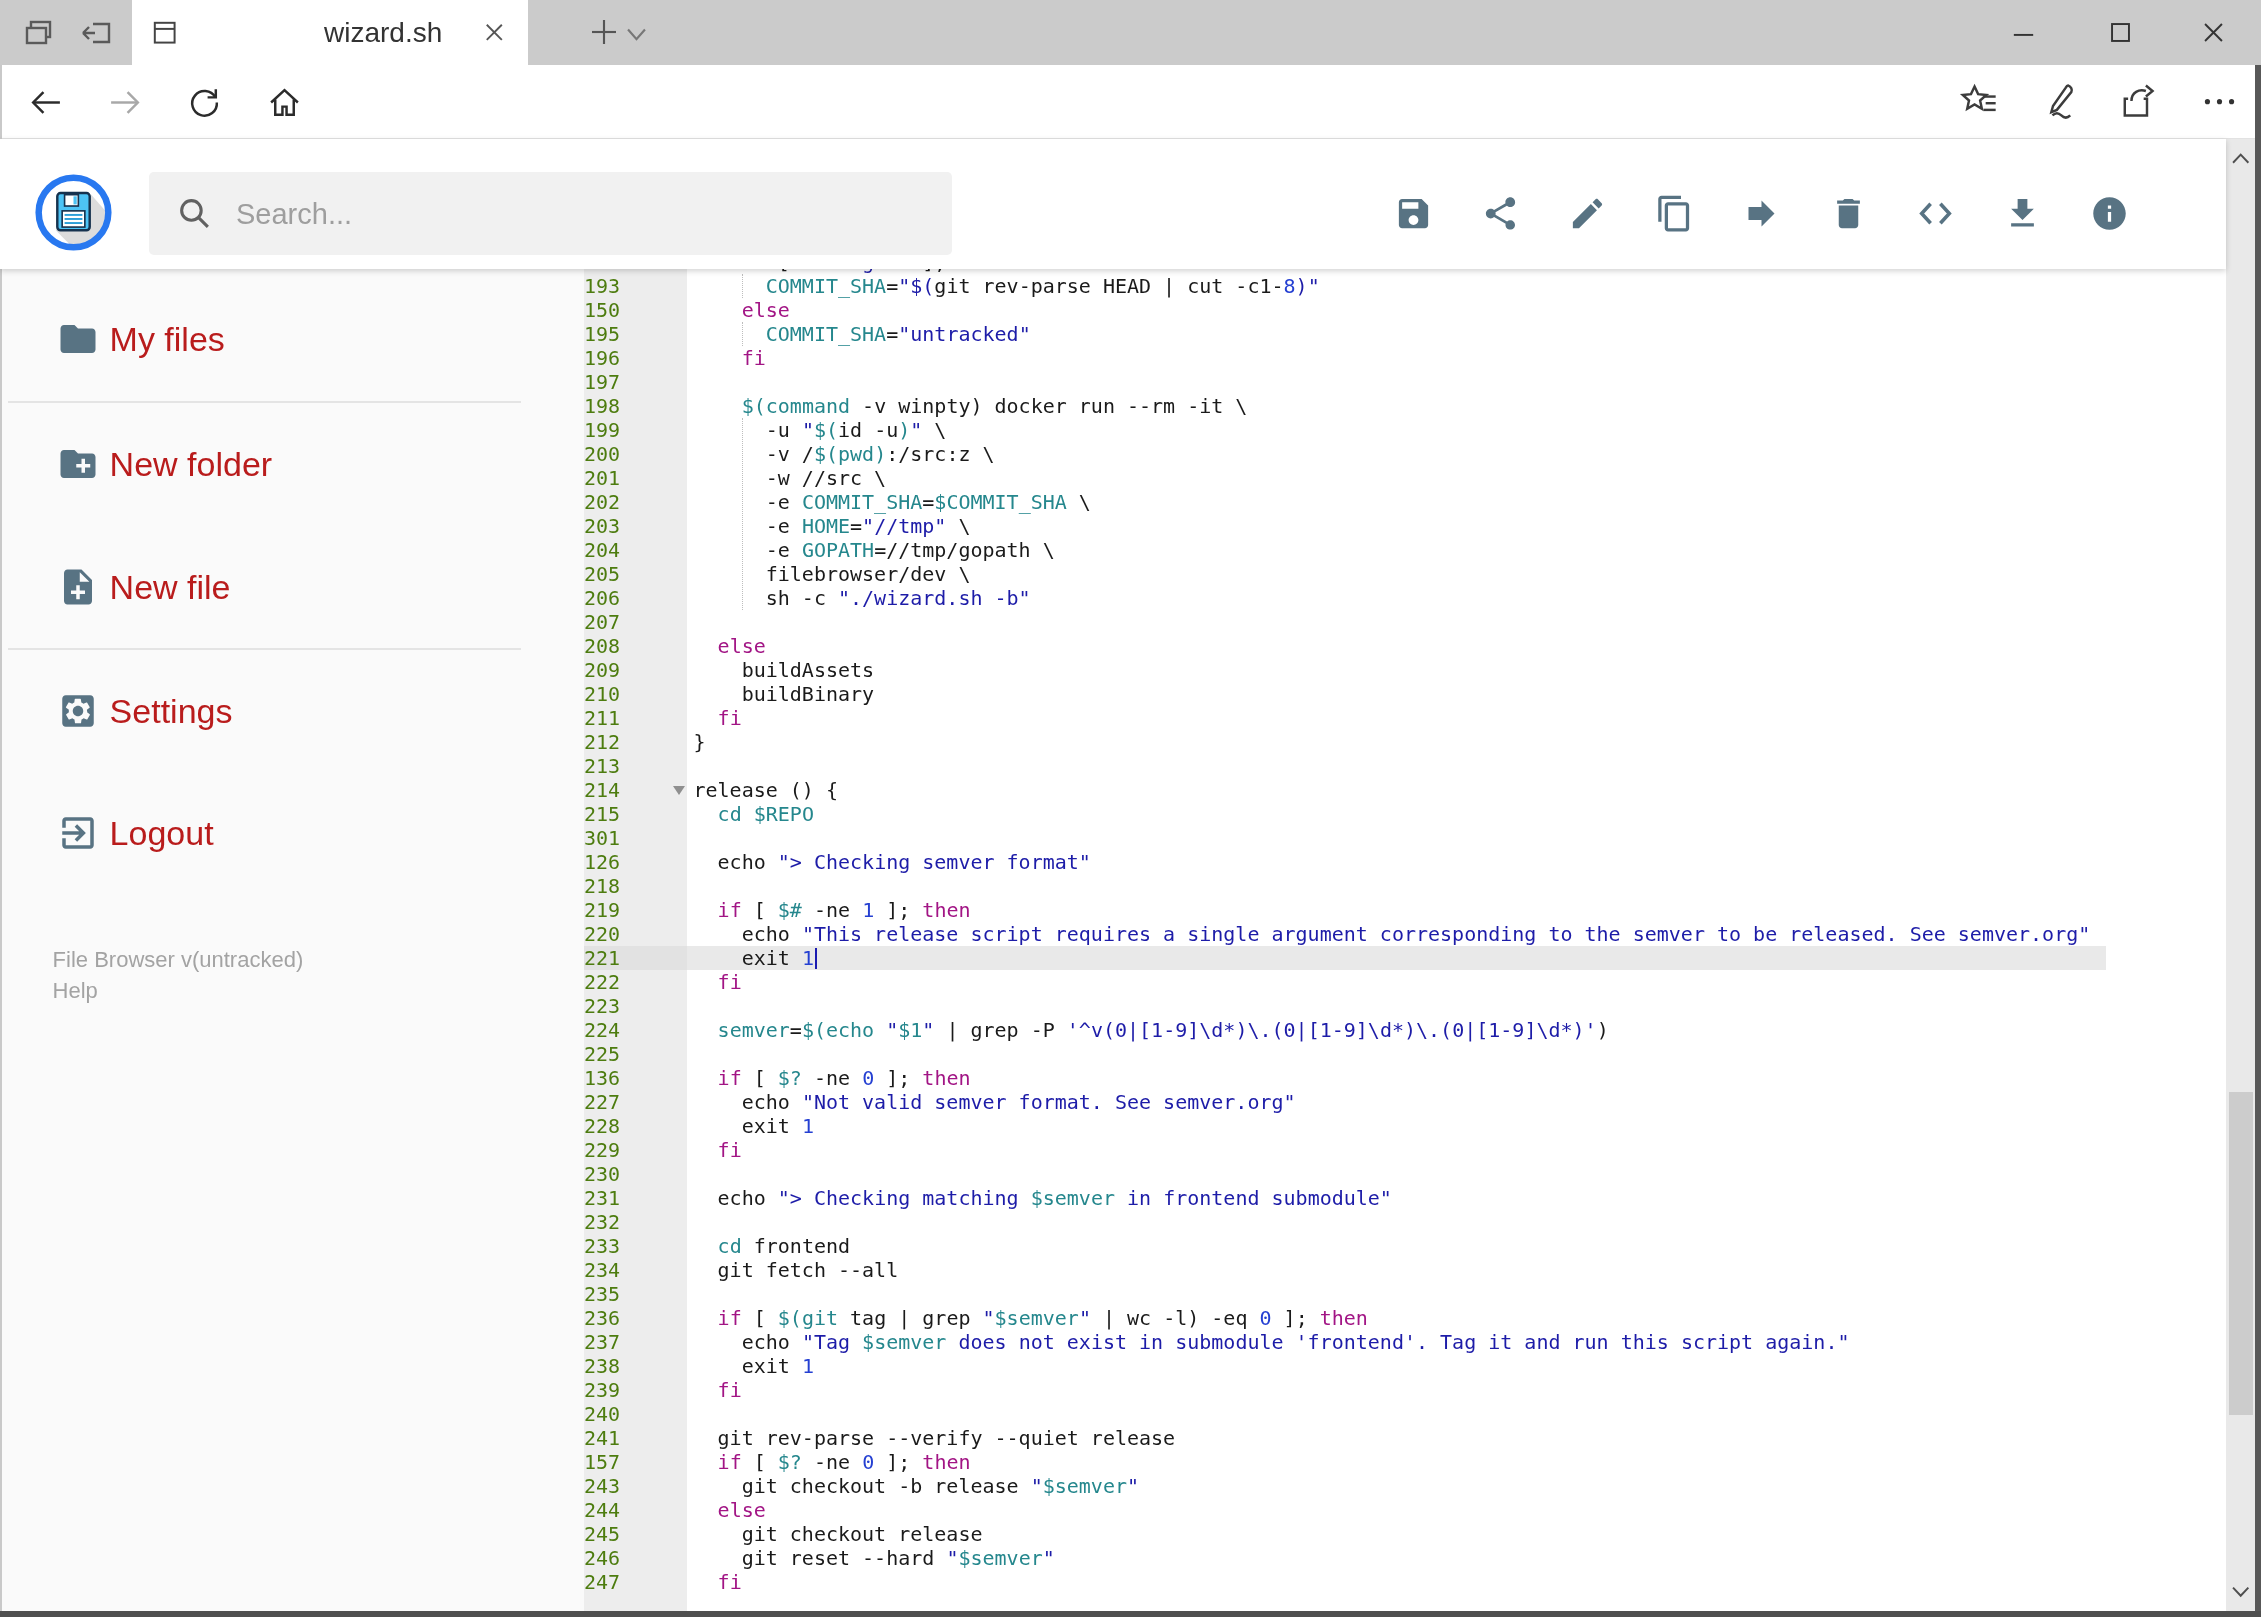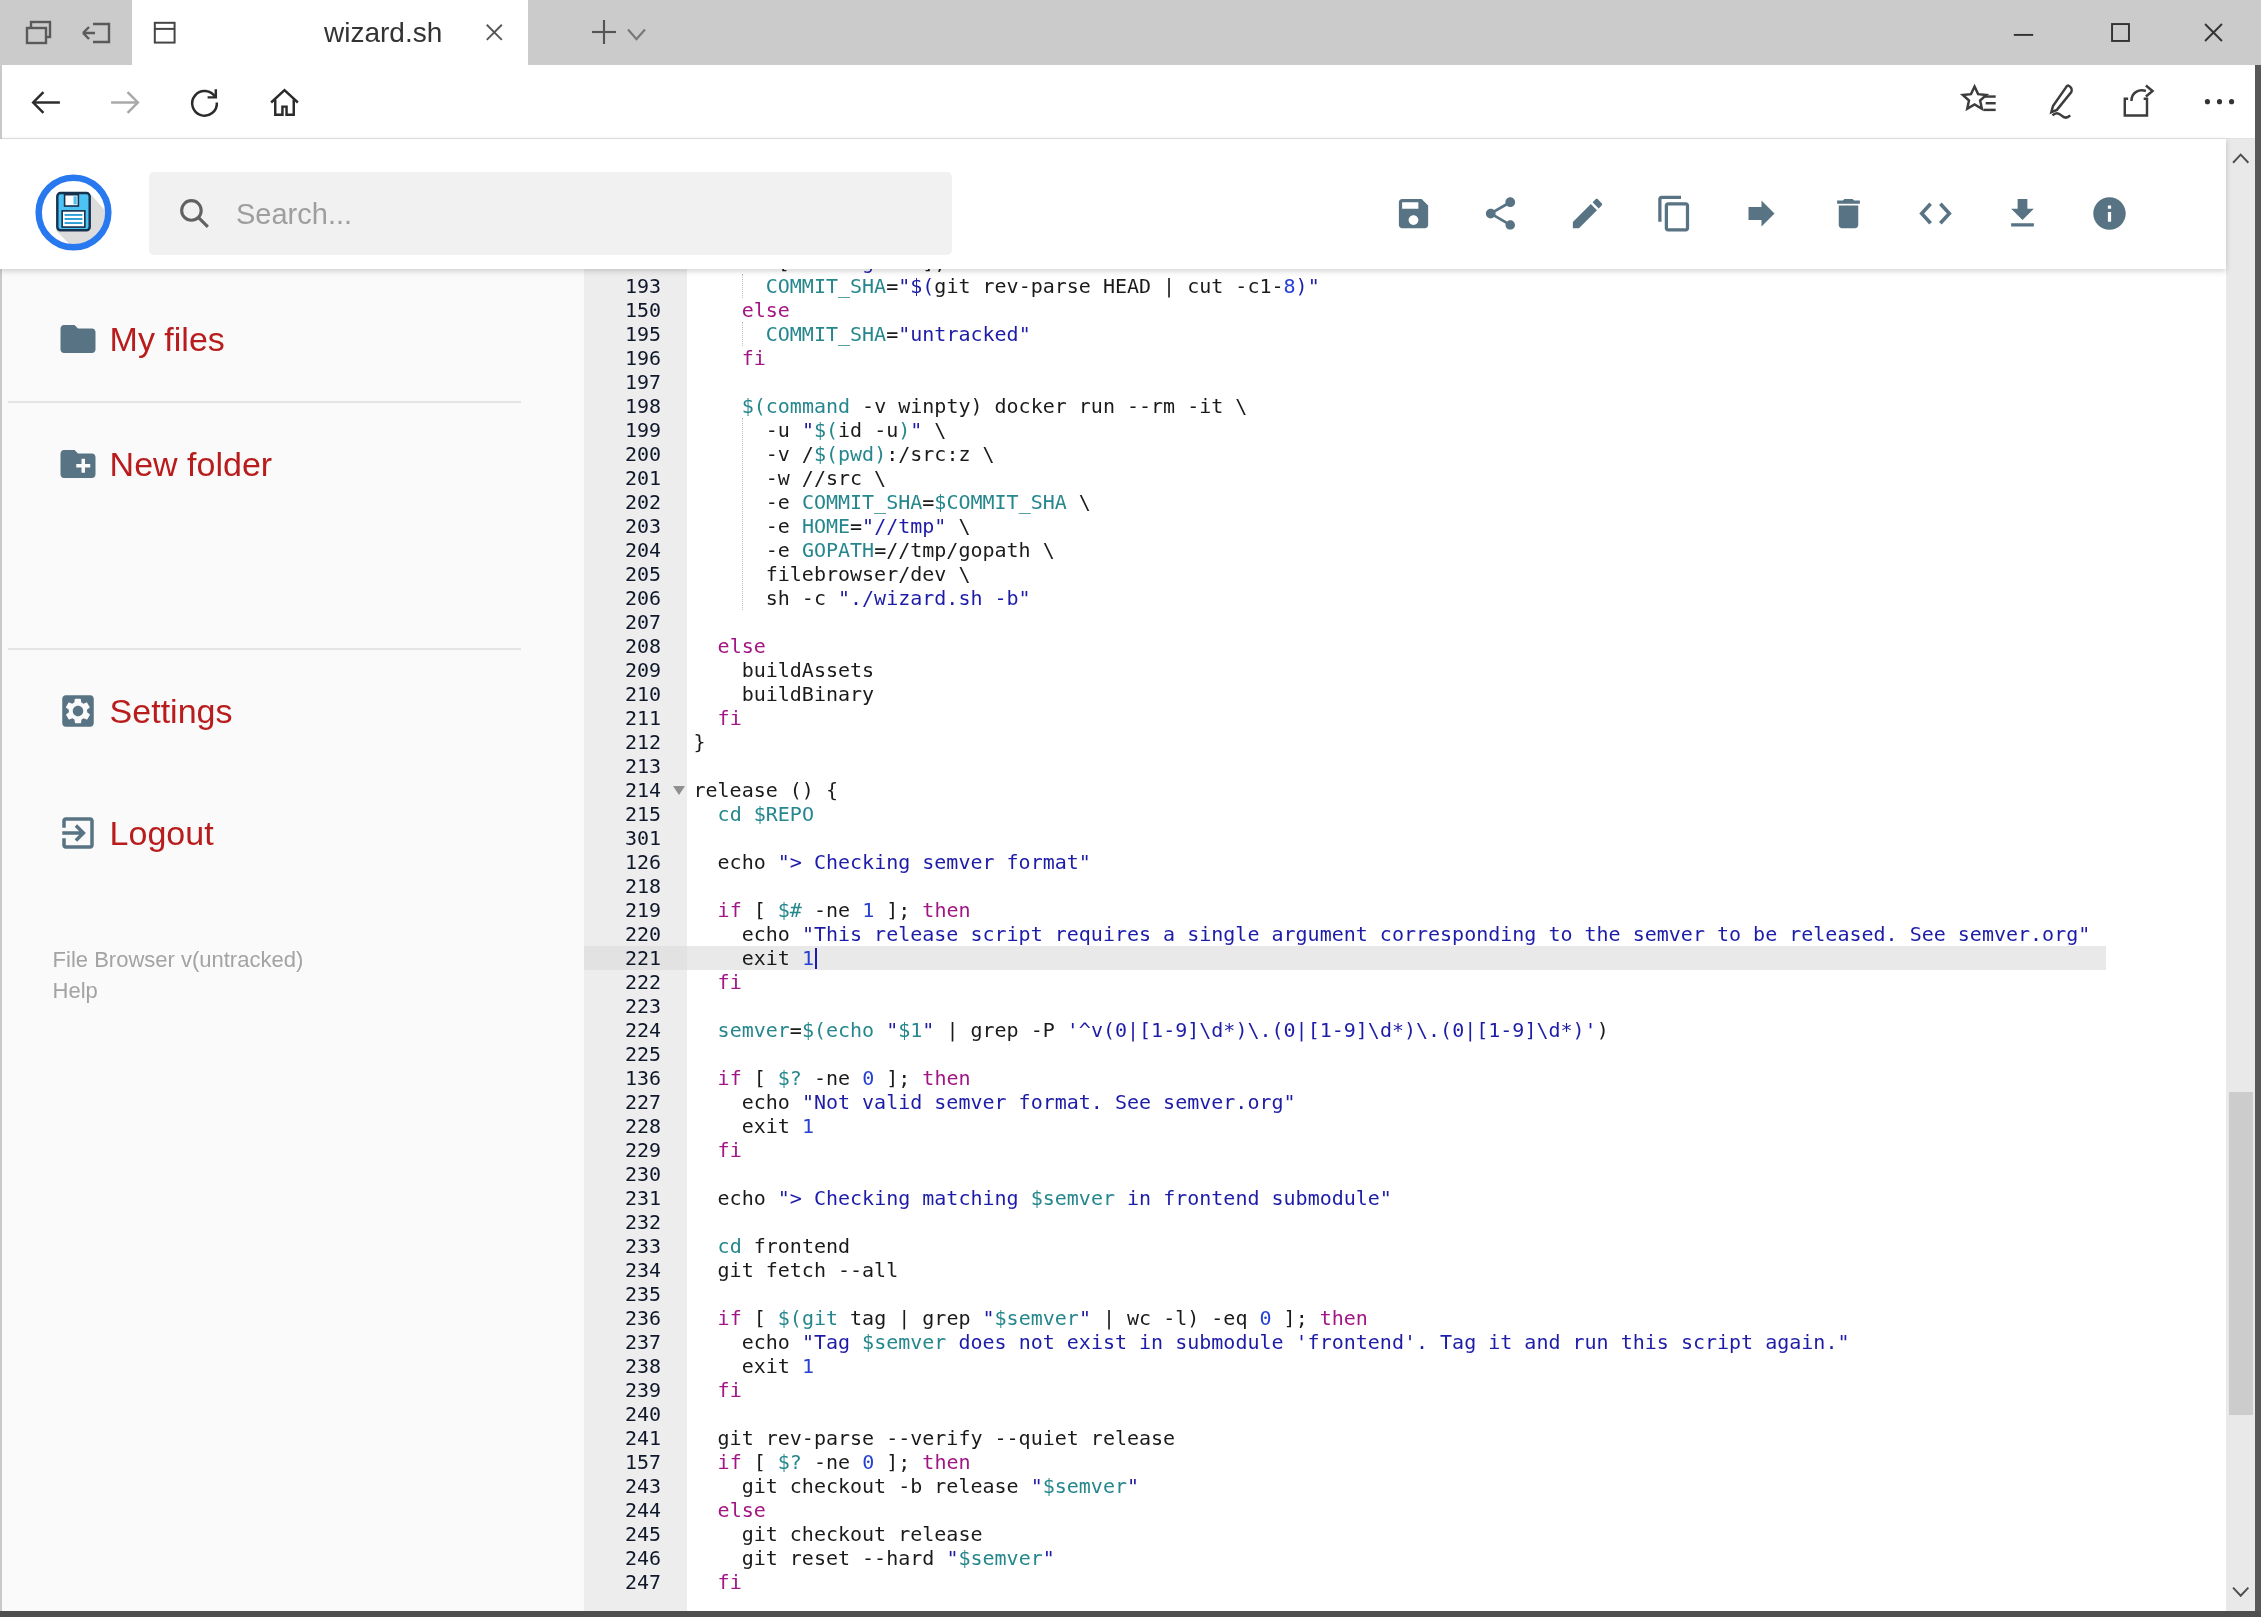--- a/index.html
+++ b/index.html
@@ -29,21 +29,21 @@
   .sb-item{position:absolute;left:0;width:565px;height:42px;display:flex;align-items:center;cursor:pointer;}
   .sb-item .sicon{position:absolute;left:55px;width:42px;height:42px;}
   .sb-item .slabel{position:absolute;left:108px;font-size:34px;color:#b91c1c;white-space:nowrap;}
   .sb-divider{position:absolute;left:6.5px;width:513px;height:1.6px;background:#e4e4e4;}
   .sb-foot{position:absolute;left:51px;font-size:22px;color:#a3a3a3;white-space:nowrap;}
   
   .editor{position:absolute;left:584px;top:269px;width:1642px;height:1342px;background:#fff;overflow:hidden;
           font-family:"DejaVu Sans Mono",monospace;font-size:20px;}
   .gutter{position:absolute;left:0;top:0;width:103px;height:1342px;background:#ededed;}
   .gut-stack{position:absolute;left:0;top:-18.6px;width:103px;}
-  .gut-cell{height:24px;line-height:24px;text-align:right;padding-right:26px;box-sizing:border-box;color:#0f172a;position:relative;}
+  .gut-cell{height:24px;line-height:24px;text-align:left;padding-right:26px;box-sizing:border-box;color:#4d7c0f;position:relative;}
   .gut-cell.al{background:#e2e2e2;}
   .fold{position:absolute;right:2.4px;top:8px;width:0;height:0;border-left:6.5px solid transparent;border-right:6.5px solid transparent;border-top:9px solid #8f8f8f;}
   .code-stack{position:absolute;left:103px;top:-18.6px;width:1540px;}
   .code-line{height:24px;line-height:24px;white-space:pre;padding-left:6.5px;width:1419px;box-sizing:border-box;position:relative;}
   .code-line.al{background:var(--c-active_line,#e9e9e9);}
   .tok-p{color:var(--c-syntax_plain,#1a1a1a);}
   .tok-k{color:var(--c-syntax_keyword,#a21585);}
   .tok-s{color:var(--c-syntax_string,#1d1ca8);}
   .tok-v{color:var(--c-syntax_variable,#25878d);}
   .tok-n{color:var(--c-syntax_number,#2540d2);}
@@ -304,20 +304,28 @@
         <span class="slabel">My files</span>
       </div>
       <div class="sb-divider" style="top: 132px;"></div>
       <div class="sb-item" style="top: 174px;">
         <span class="sicon">
           <svg width="42" height="42" viewBox="0 0 24 24" fill="#587383">
             <path d="M20 6h-8l-2-2H4c-1.1 0-1.99.9-1.99 2L2 18c0 1.1.9 2 2 2h16c1.1 0 2-.9 2-2V8c0-1.1-.9-2-2-2zm-1 8h-3v3h-2v-3h-3v-2h3V9h2v3h3v2z"></path>
           </svg>
         </span>
         <span class="slabel">New folder</span>
+      </div>
+      <div class="sb-item" style="top: 297px;">
+        <span class="sicon">
+          <svg width="42" height="42" viewBox="0 0 24 24" fill="#587383">
+            <path d="M14 2H6c-1.1 0-1.99.9-1.99 2L4 20c0 1.1.89 2 1.99 2H18c1.1 0 2-.9 2-2V8l-6-6zm2 14h-3v3h-2v-3H8v-2h3v-3h2v3h3v2zm-3-7V3.5L18.5 9H13z"></path>
+          </svg>
+        </span>
+        <span class="slabel">New file</span>
       </div>
       <div class="sb-divider" style="top: 379px;"></div>
       <div class="sb-item" style="top: 421px;">
         <span class="sicon">
           <svg width="42" height="42" viewBox="0 0 24 24" fill="#587383">
             <path d="M19 3H5c-1.11 0-2 .89-2 2v14c0 1.11.89 2 2 2h14c1.11 0 2-.89 2-2V5c0-1.11-.89-2-2-2zm-1.75 9c0 .23-.02.46-.05.68l1.48 1.16c.13.11.17.3.08.45l-1.4 2.42c-.09.15-.27.21-.43.15l-1.74-.7c-.36.28-.76.51-1.18.69l-.26 1.85c-.03.17-.18.3-.35.3h-2.8c-.17 0-.32-.13-.35-.3l-.26-1.85c-.43-.18-.82-.41-1.18-.69l-1.74.7c-.16.06-.34 0-.43-.15l-1.4-2.42c-.09-.15-.05-.34.08-.45l1.48-1.16c-.03-.22-.05-.45-.05-.68s.02-.46.05-.68L5.21 10.16c-.13-.11-.17-.3-.08-.45l1.4-2.42c.09-.15.27-.21.43-.15l1.74.7c.36-.28.76-.51 1.18-.69l.26-1.85c.03-.17.18-.3.35-.3h2.8c.17 0 .32.13.35.3l.26 1.85c.43.18.82.41 1.18.69l1.74-.7c.16-.06.34 0 .43.15l1.4 2.42c.09.15.05.34-.08.45l-1.48 1.16c.03.22.05.45.05.68zM12 9c-1.66 0-3 1.34-3 3s1.34 3 3 3 3-1.34 3-3-1.34-3-3-3z"></path>
           </svg>
         </span>
         <span class="slabel">Settings</span>
       </div>

